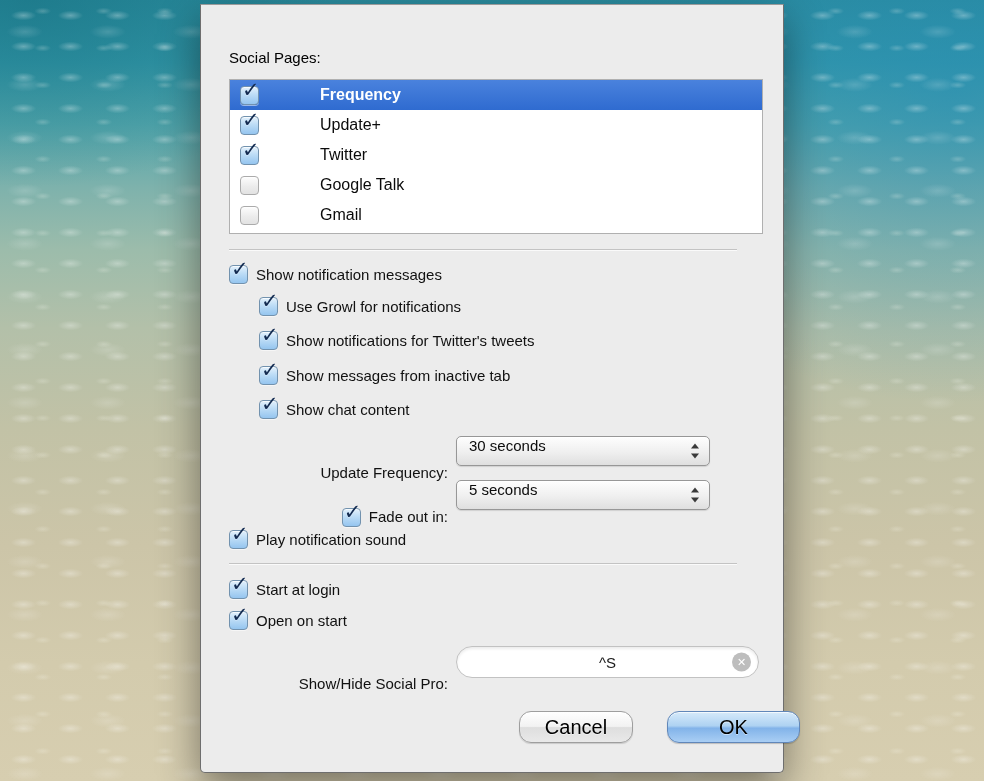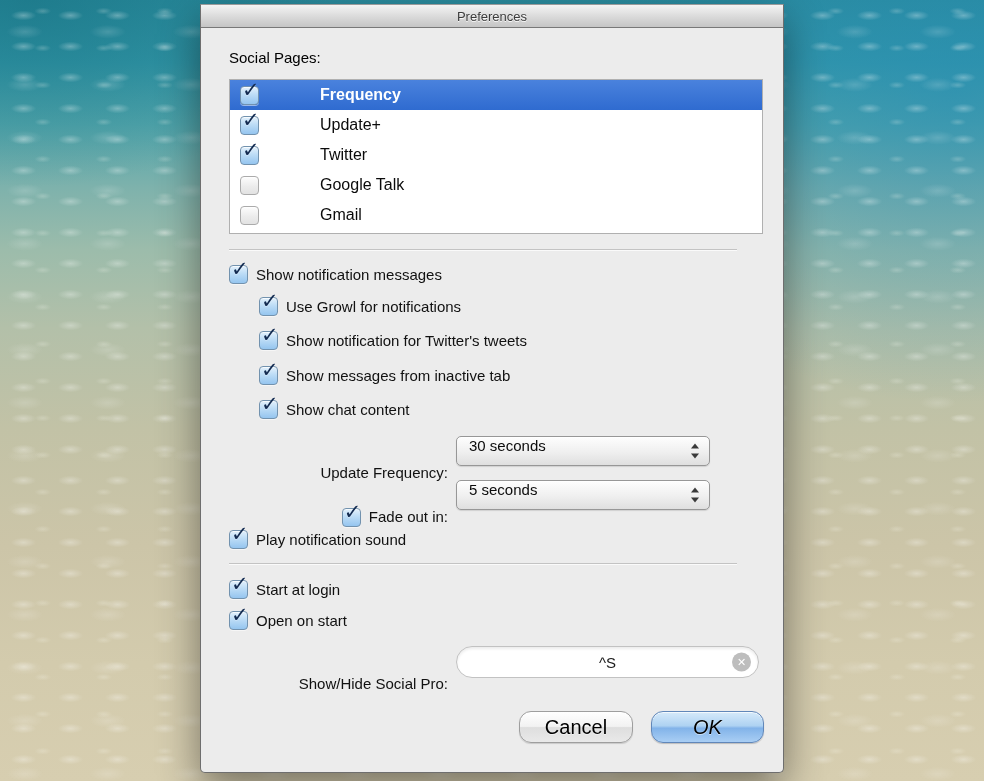--- a/index.html
+++ b/index.html
@@ -114,35 +114,31 @@
     display:flex; align-items:center; justify-content:center;
     text-shadow:0 1px 0 rgba(255,255,255,0.5);
   }
   .btn.cancel {
     left:318px; width:114px;
     background:linear-gradient(#ffffff,#f2f2f2 48%,#dedede 52%,#e9e9e9);
     border:1px solid #9e9e9e;
     box-shadow:0 1px 1px rgba(0,0,0,0.15);
   }
   .btn.ok {
-    left:450px; width:113px;
+    left:466px; width:133px;
     background:linear-gradient(#d6eafa,#aed2f2 46%,#82b3e9 54%,#a9cef4);
     border:1px solid #6187b9;
     box-shadow:0 1px 1px rgba(0,0,0,0.2), inset 0 1px 0 rgba(255,255,255,0.7);
-    font-style:italic;
   }
 </style>
 </head>
 <body>
 
 <div class="window">
 
-  <div class="titlebar">
-    <span>Preferences</span>
-  </div>
 
   <div class="section-label" style="left:28px; top:44px;">Social Pages:</div>
 
   <div class="listbox">
     <div class="list-row selected">
       <span class="cb">
           <span class="mark">✓</span>
         </span>
       <span class="list-label">Frequency</span>
     </div>
@@ -179,21 +175,21 @@
   <div class="cbrow" style="left:58px; top:290px;">
     <span class="cb">
         <span class="mark">✓</span>
       </span>
     <span>Use Growl for notifications</span>
   </div>
   <div class="cbrow" style="left:58px; top:324px;">
     <span class="cb">
         <span class="mark">✓</span>
       </span>
-    <span>Show notification for Twitter's tweets</span>
+    <span>Show notifications for Twitter's tweets</span>
   </div>
   <div class="cbrow" style="left:58px; top:359px;">
     <span class="cb">
         <span class="mark">✓</span>
       </span>
     <span>Show messages from inactive tab</span>
   </div>
   <div class="cbrow" style="left:58px; top:393px;">
     <span class="cb">
         <span class="mark">✓</span>

